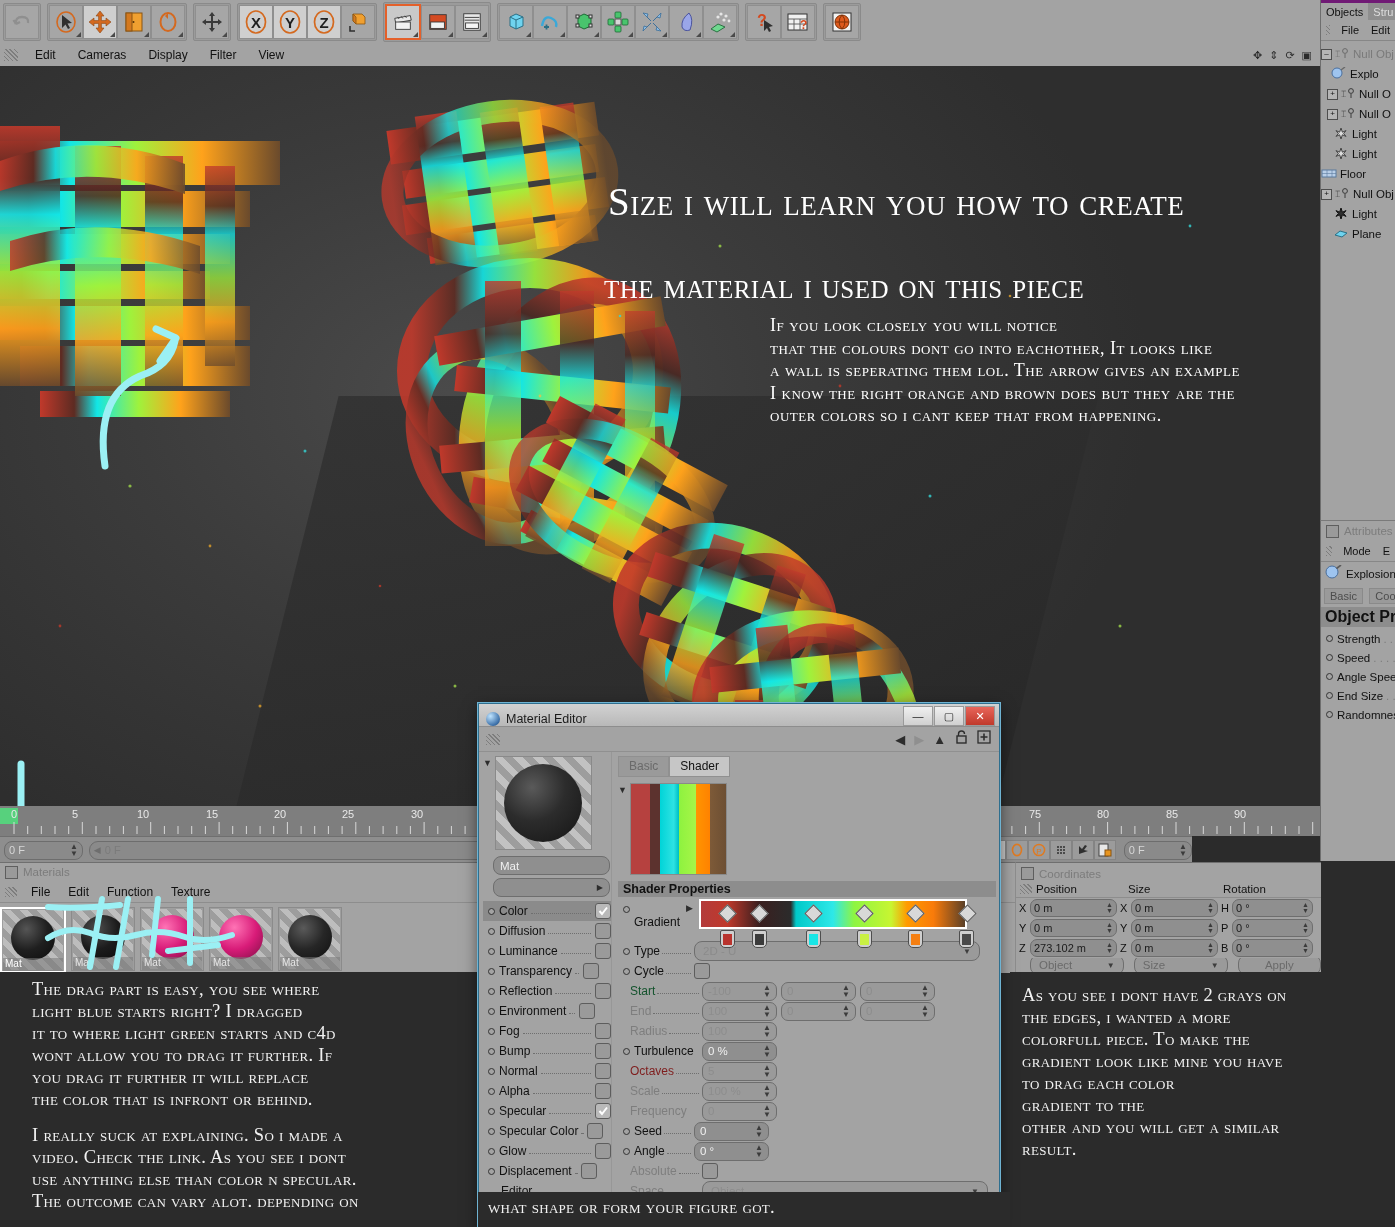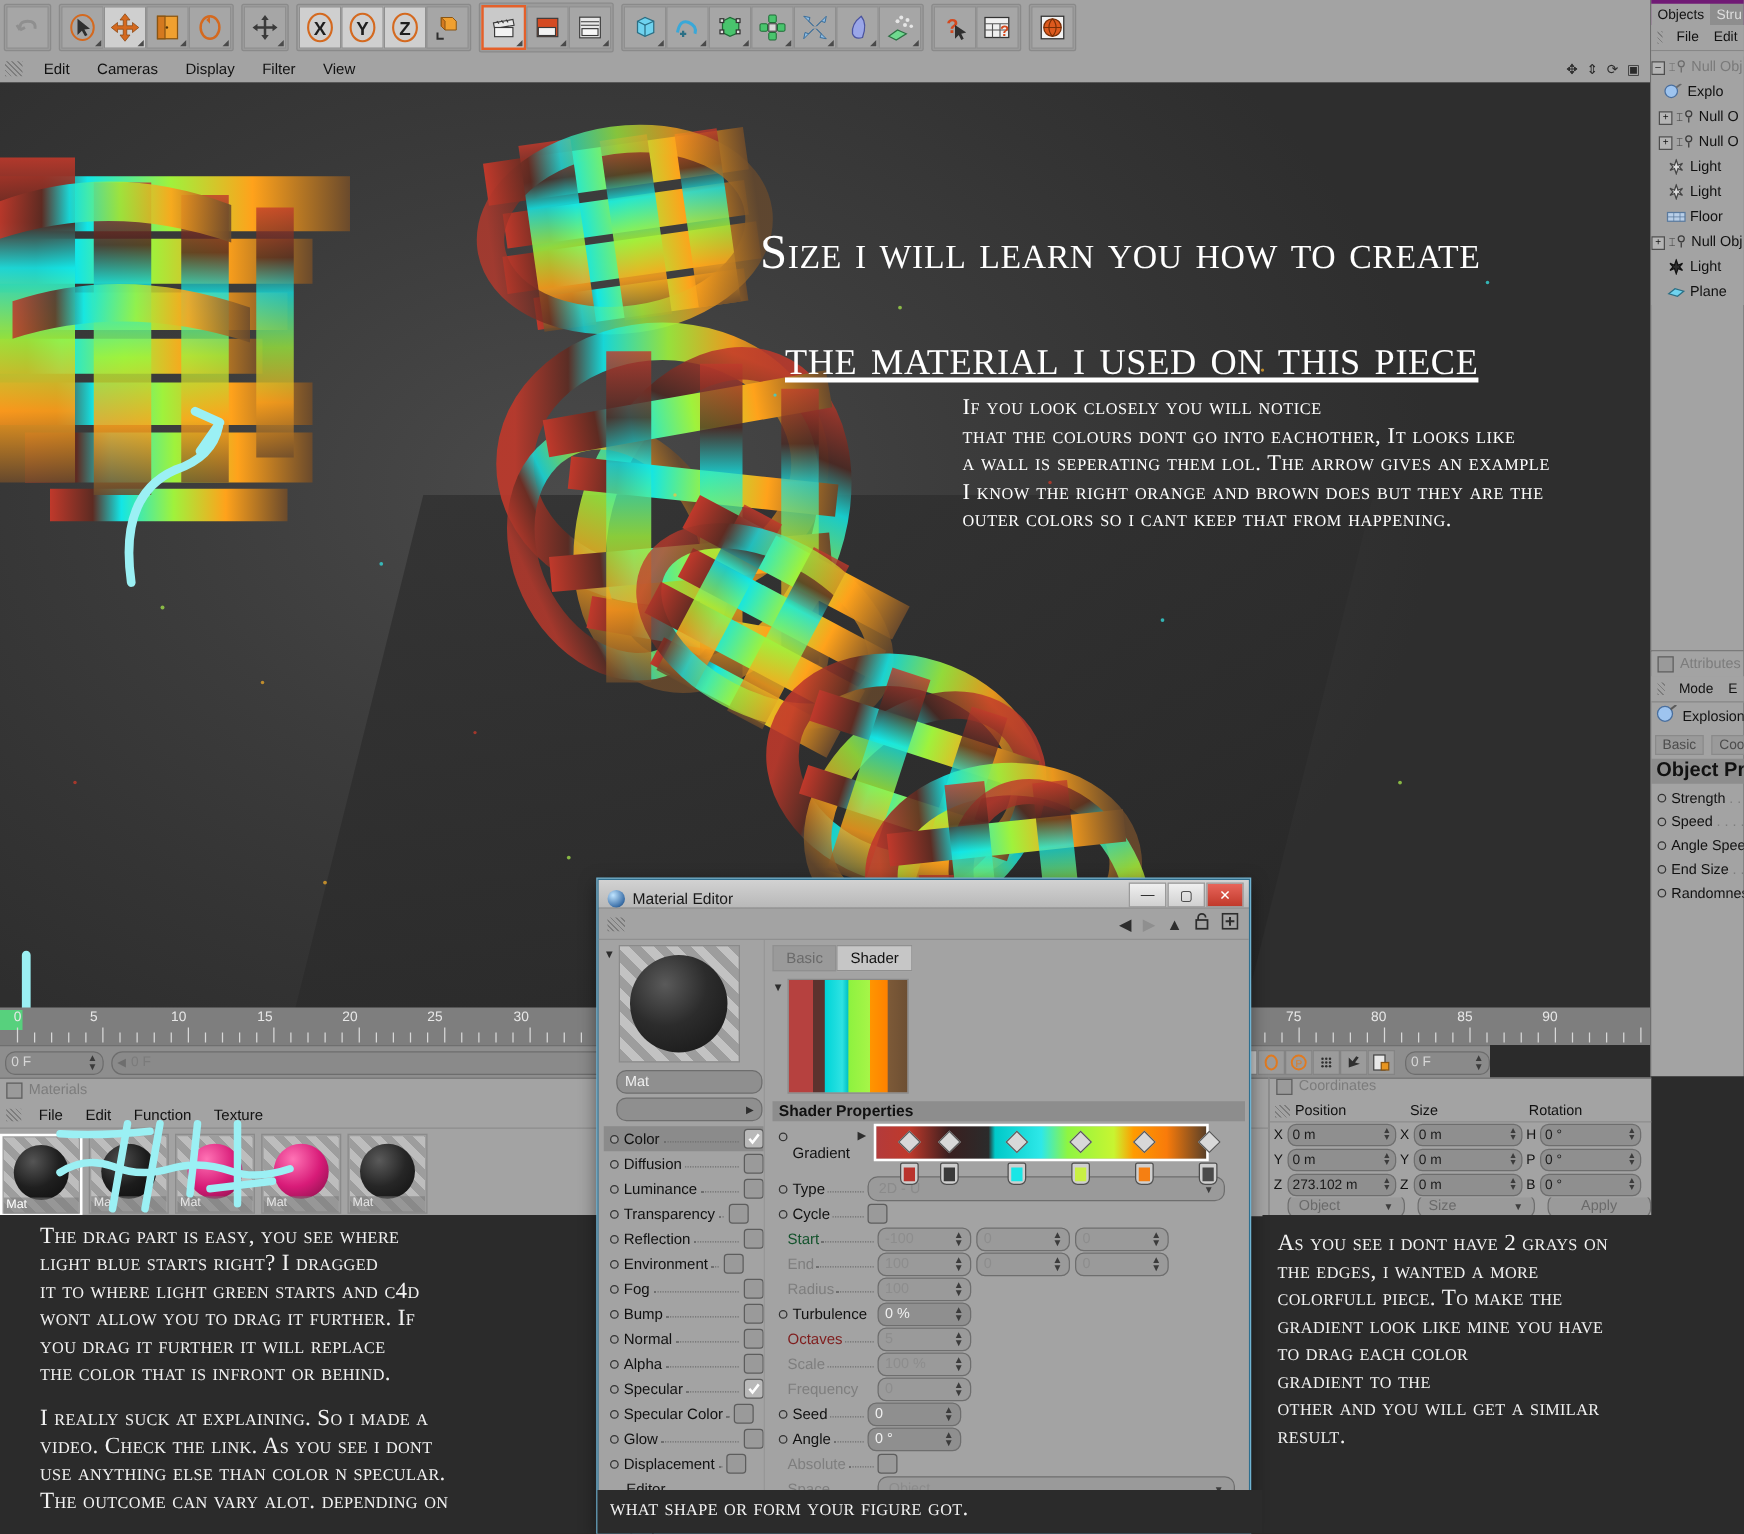--- a/index.html
+++ b/index.html
@@ -39,21 +39,21 @@
         background:linear-gradient(160deg,#313131 0%, #2b2b2b 60%, #262626 100%);
         transform:skewX(-14deg);opacity:.85;}
 
   
   .cyanstroke{stroke:#9bf0f4;fill:none;stroke-linecap:round;stroke-linejoin:round;}
 
   
   .serif{font-family:"Liberation Serif",serif;color:#fff;
          font-variant:small-caps;letter-spacing:.5px;}
   #hl1{left:608px;top:114px;font-size:39px;line-height:44px;white-space:nowrap;}
-  #hl2{left:628px;top:200px;font-size:42px;line-height:40px;white-space:nowrap;text-decoration:underline;}
+  #hl2{left:604px;top:200px;font-size:36px;line-height:40px;white-space:nowrap;}
   #para1{left:770px;top:248px;font-size:18px;line-height:22.5px;width:640px;}
 
   
   #objdock{left:1320px;top:0;width:75px;height:520px;background:#a3a3a3;
            border-left:1px solid #6e6e6e;}
   .docktabs{display:flex;height:20px;background:#701a75;align-items:flex-end;}
   .dtab{font-size:11px;color:#ddd;padding:3px 5px 2px;background:#8e8e8e;}
   .dtab.act{background:#a3a3a3;color:#111;}
   .dockmenu{height:20px;display:flex;align-items:center;background:#a3a3a3;
             border-bottom:1px solid #878787;}
@@ -111,21 +111,21 @@
      background-image:repeating-linear-gradient(45deg,#9d9d9d 0 6px,#bdbdbd 6px 12px);}
   .matball{position:absolute;left:50%;top:46%;width:44px;height:44px;border-radius:50%;
            transform:translate(-50%,-50%);}
   .matlabel{position:absolute;left:1px;right:1px;bottom:0;height:13px;font-size:10px;
             color:#e6e6e6;padding-left:2px;background:rgba(120,120,120,.55);}
   .matcell.sel .matlabel{color:#fff;}
 
   
   #coorddock{left:1015px;top:862px;width:305px;height:110px;background:#a3a3a3;
              border-top:1px solid #6f6f6f;border-left:1px solid #8d8d8d;}
-  #coorddock .hdr{display:flex;align-items:flex-start;height:17px;}
+  #coorddock .hdr{display:flex;align-items:flex-end;height:17px;}
   #coorddock .chk{width:11px;height:11px;border:1px solid #5e5e5e;background:#9a9a9a;margin:0 5px;}
   #coorddock .ttl{font-size:11.5px;color:#7c7c7c;}
   .coordhead{display:flex;align-items:center;height:17px;font-size:11.5px;color:#111;
              border-bottom:1px solid #8d8d8d;}
   .coordrow{display:flex;align-items:center;height:20px;}
   .axis{width:11px;font-size:11px;color:#111;text-align:left;}
   .cfield{height:16px;background:#8f8f8f;border:1px solid #6e6e6e;border-radius:7px;
           display:flex;align-items:center;padding:0 3px;font-size:11px;color:#1b1b1b;}
 
   
@@ -620,21 +620,21 @@
           </svg></span>
       <span>Light</span>
     </div>
     <div class="onode" style="padding-left:12px">
       <span class="nullico">
         <svg width="16" height="13" viewBox="0 0 16 13">
             <path d="M8 1 L9.4 5.2 L13 3.6 L10.6 6.5 L13 9.4 L9.4 7.8 L8 12 L6.6 7.8 L3 9.4 L5.4 6.5 L3 3.6 L6.6 5.2 Z" fill="#dcdcdc" stroke="#444"></path>
           </svg></span>
       <span>Light</span>
     </div>
-    <div class="onode" style="padding-left:12px">
+    <div class="onode" style="padding-left:0">
       <span class="nullico">
         <svg width="16" height="13" viewBox="0 0 16 13">
             <rect x="1" y="3" width="14" height="7" fill="#b9cfe8" stroke="#5a7a9e"></rect>
             <path d="M1 6.5 h14 M6 3 v7 M11 3 v7" stroke="#5a7a9e" stroke-width=".6"></path>
           </svg></span>
       <span>Floor</span>
     </div>
     <div class="onode">
       <span class="plus">+</span>
       <span class="nullico">

